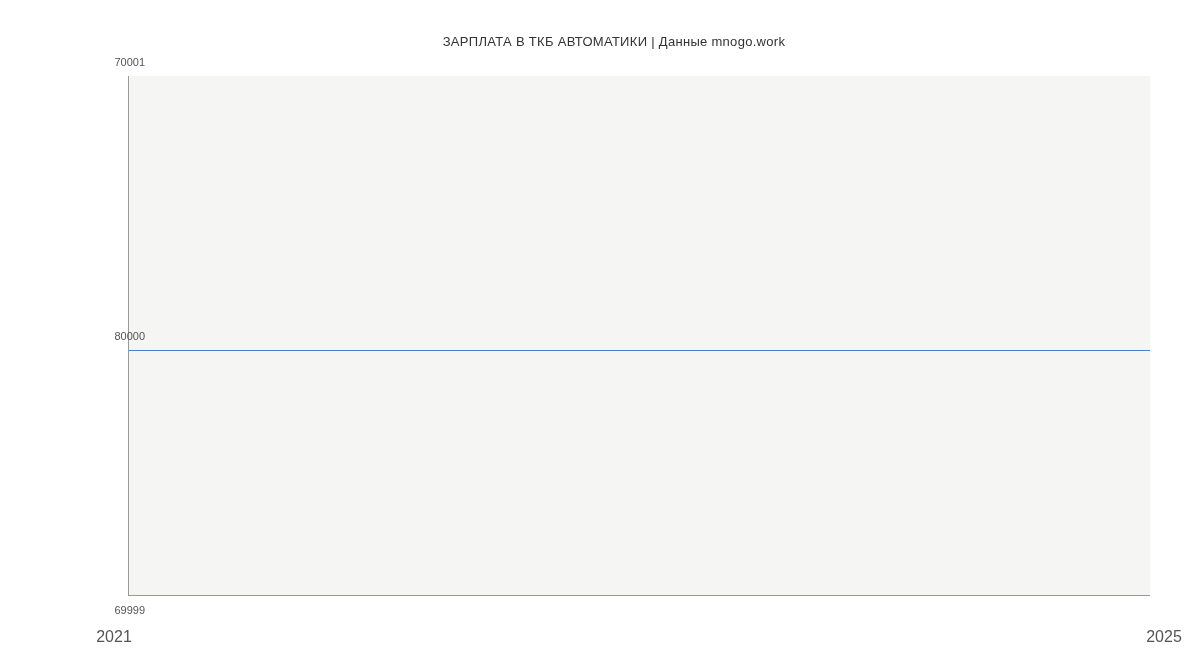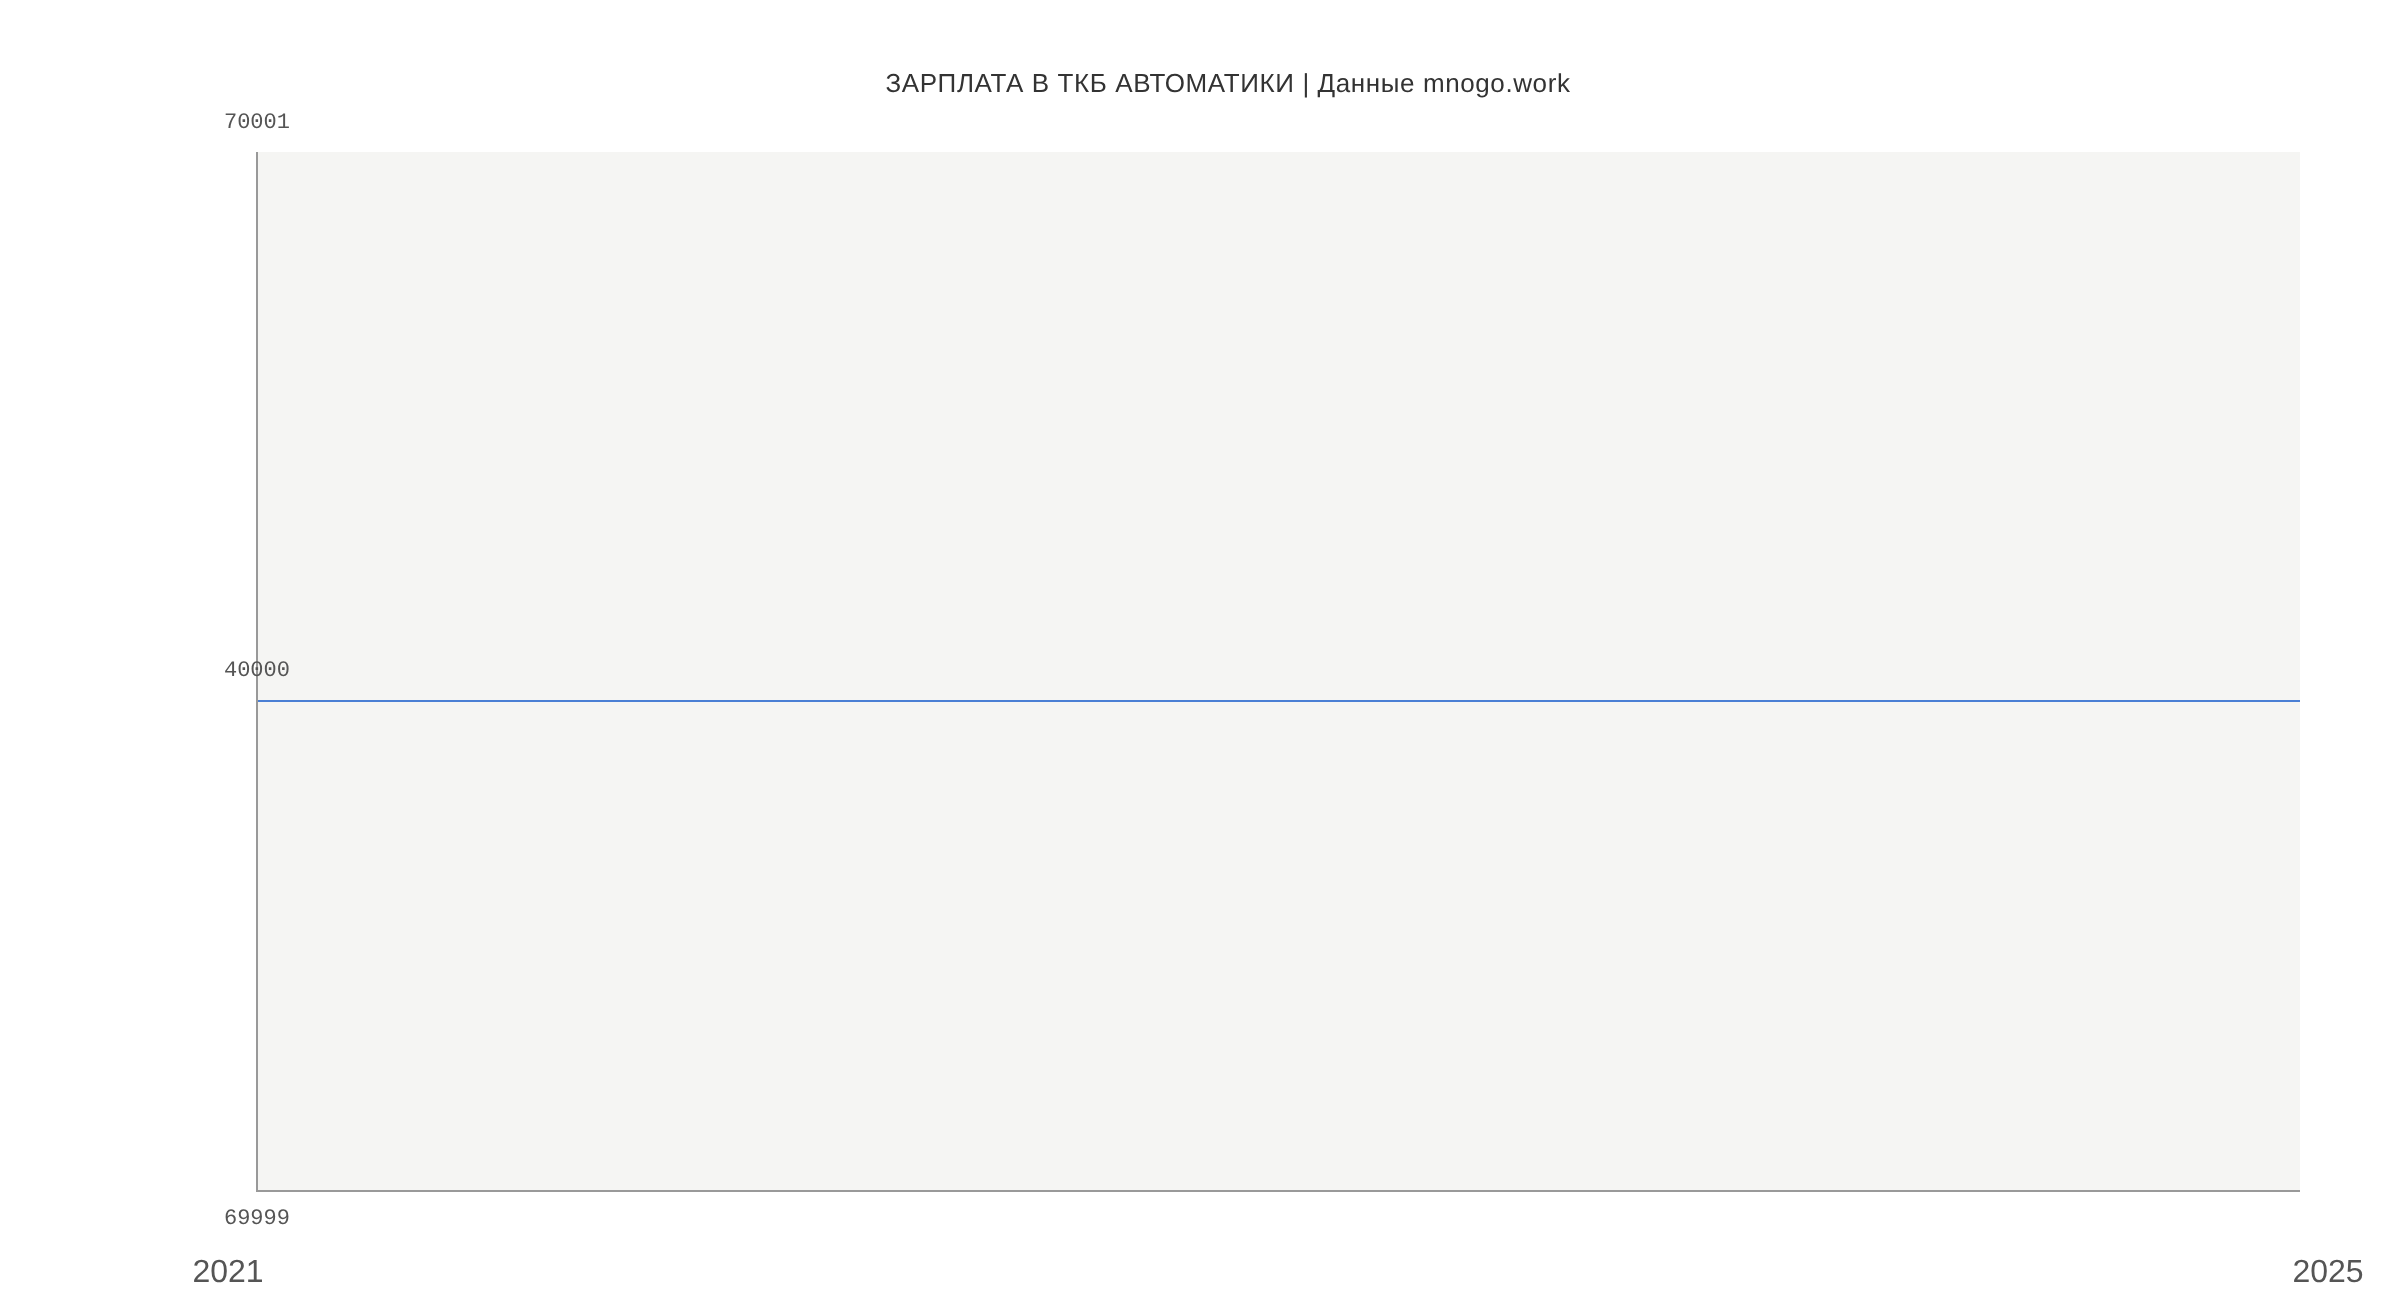--- a/index.html
+++ b/index.html
@@ -39,21 +39,20 @@
       height: 0;
       border-top: 1.5px solid #4a7fd4;
     }
     .y-tick {
       position: absolute;
       right: 1055px;
       font-size: 11px;
       color: #555;
       transform: translateY(-50%);
       white-space: nowrap;
-      font-family: Liberation Mono, monospace;
     }
     .x-tick {
       position: absolute;
       top: 600px;
       font-size: 16px;
       color: #555;
       transform: translateX(-50%);
     }
   </style>
 </head>
@@ -61,17 +60,17 @@
 
 <div class="chart-title">ЗАРПЛАТА В ТКБ АВТОМАТИКИ | Данные mnogo.work</div>
 
 <div class="chart-container">
   <div class="plot-area">
     <div class="data-line" id="data-line" style="top: 274px;"></div>
   </div>
 </div>
 
 <div class="y-tick" id="ytick-2" style="top: 48px;">70001</div>
-<div class="y-tick" id="ytick-1" style="top: 322px;">40000</div>
+<div class="y-tick" id="ytick-1" style="top: 322px;">80000</div>
 <div class="y-tick" id="ytick-0" style="top: 596px; margin-left: 16px;">69999</div>
 
 <div class="x-tick" id="xtick-0" style="left: 100px;">2021</div>
 <div class="x-tick" id="xtick-1" style="left: 1150px;">2025</div>
 
 </body></html>

